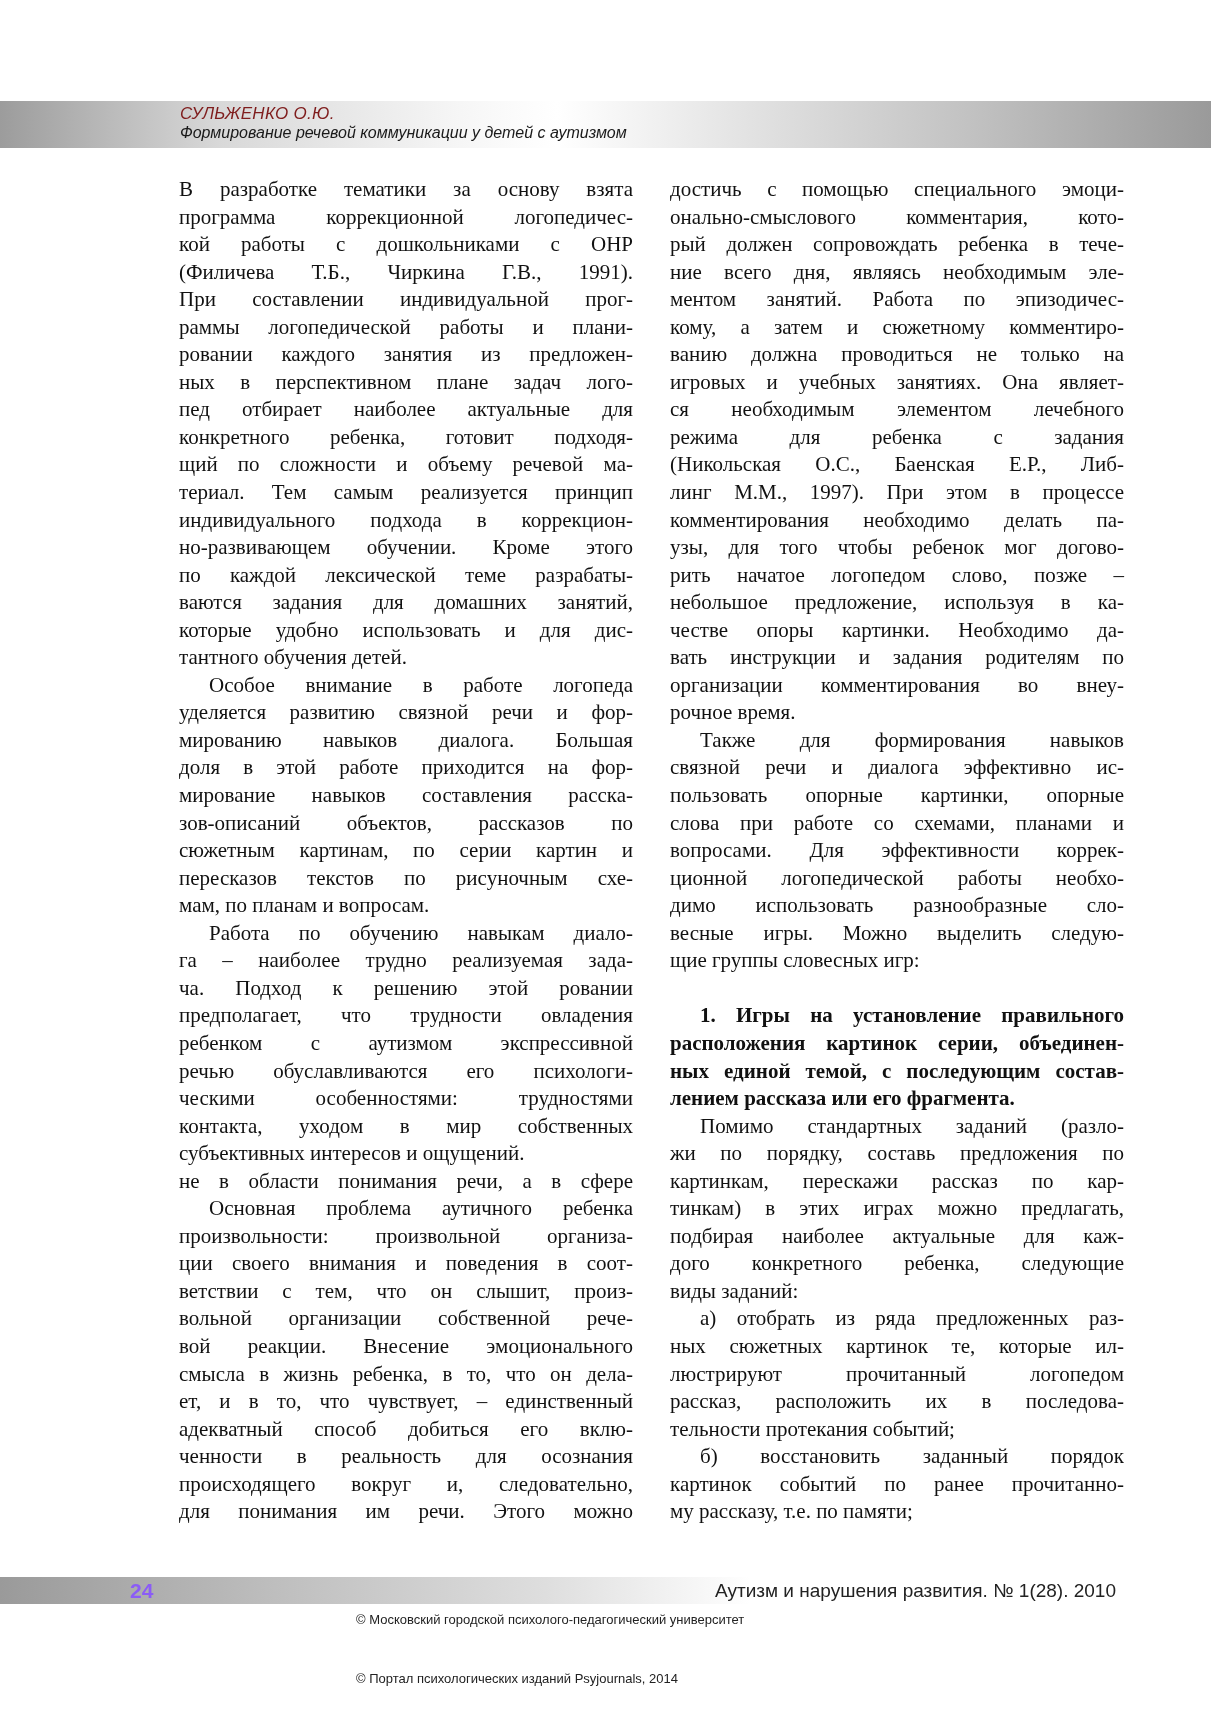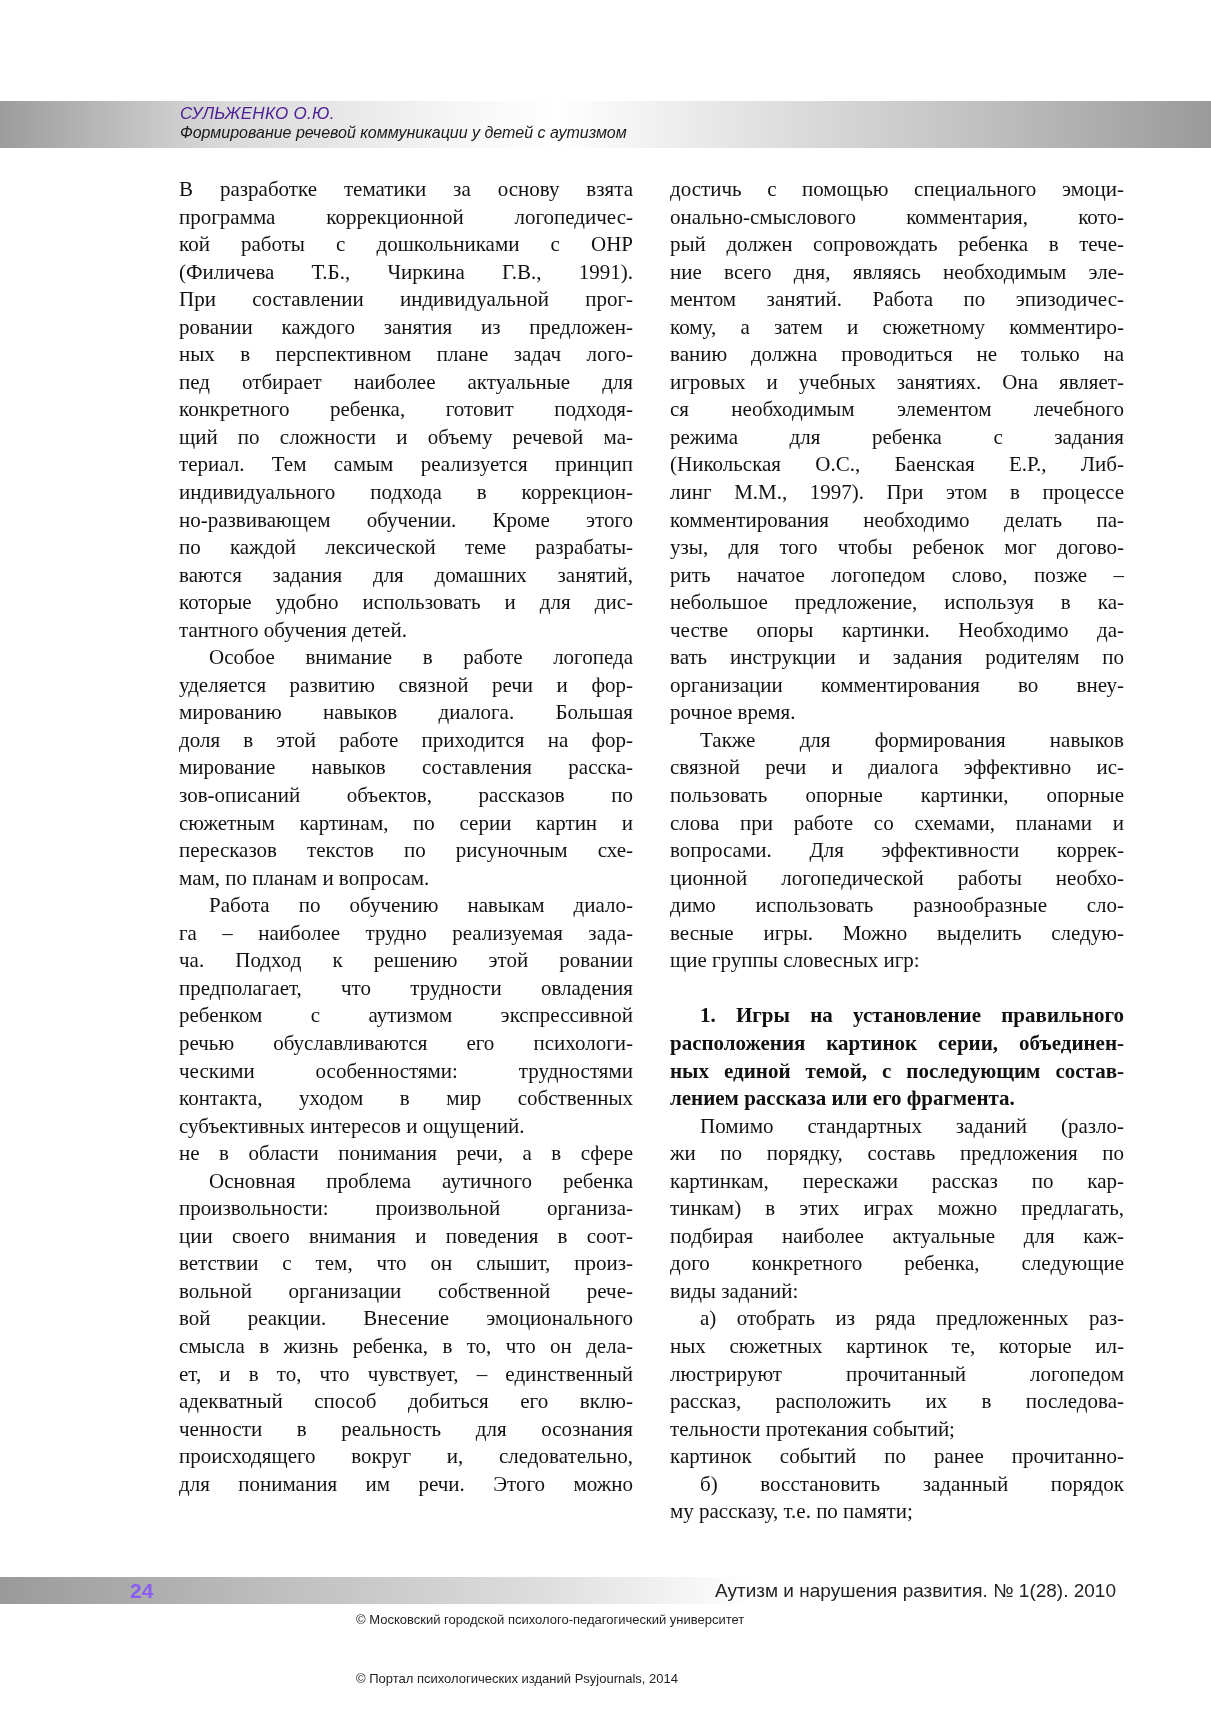--- a/index.html
+++ b/index.html
@@ -5,21 +5,21 @@
   html, body { margin: 0; padding: 0; background: #ffffff; }
   body { width: 1211px; height: 1724px; position: relative; overflow: hidden; }
 
   .band-top {
     position: absolute; left: 0; top: 101px; width: 1211px; height: 47px;
     background: linear-gradient(to right, #9c9c9c 0%, #d8d8d8 18%, #f6f6f6 38%, #ffffff 46%, #e2e2e2 62%, #c2c2c2 80%, #9a9a9a 100%);
   }
   .run-author {
     position: absolute; left: 180px; top: 104px;
     font-family: "Liberation Sans", sans-serif; font-style: italic;
-    font-size: 17px; color: #4c1d95; letter-spacing: 0.3px;
+    font-size: 17px; color: #7f1d1d; letter-spacing: 0.3px;
   }
   .run-title {
     position: absolute; left: 180px; top: 124px;
     font-family: "Liberation Sans", sans-serif; font-style: italic;
     font-size: 16px; color: #1a1a1a;
   }
 
   .col {
     position: absolute; top: 176px; width: 454px;
     font-family: "Liberation Serif", serif; font-size: 21px; color: #111;
@@ -62,20 +62,21 @@
 <div class="band-top"></div>
 <div class="run-author">СУЛЬЖЕНКО  О.Ю.</div>
 <div class="run-title">Формирование речевой коммуникации у детей с аутизмом</div>
 
 <div class="col col-left">
     <span class="ln ">В разработке тематики за основу взята</span>
     <span class="ln ">программа коррекционной логопедичес-</span>
     <span class="ln ">кой работы с дошкольниками  с ОНР</span>
     <span class="ln ">(Филичева Т.Б., Чиркина Г.В., 1991).</span>
     <span class="ln ">При составлении индивидуальной  прог-</span>
+    <span class="ln ">раммы логопедической работы и плани-</span>
     <span class="ln ">ровании каждого занятия из предложен-</span>
     <span class="ln ">ных в перспективном плане задач лого-</span>
     <span class="ln ">пед отбирает наиболее актуальные для</span>
     <span class="ln ">конкретного  ребенка, готовит подходя-</span>
     <span class="ln ">щий по сложности и объему речевой ма-</span>
     <span class="ln ">териал. Тем самым реализуется  принцип</span>
     <span class="ln ">индивидуального подхода в коррекцион-</span>
     <span class="ln ">но-развивающем обучении. Кроме этого</span>
     <span class="ln ">по каждой лексической теме разрабаты-</span>
     <span class="ln ">ваются задания для домашних занятий,</span>
@@ -153,22 +154,22 @@
     <span class="ln ">картинкам, перескажи рассказ по кар-</span>
     <span class="ln ">тинкам)  в этих играх можно предлагать,</span>
     <span class="ln ">подбирая наиболее актуальные для каж-</span>
     <span class="ln ">дого конкретного ребенка, следующие</span>
     <span class="ln last">виды заданий:</span>
     <span class="ln indent">а) отобрать из ряда предложенных раз-</span>
     <span class="ln ">ных сюжетных картинок те, которые ил-</span>
     <span class="ln ">люстрируют прочитанный логопедом</span>
     <span class="ln ">рассказ, расположить их в последова-</span>
     <span class="ln last">тельности протекания событий;</span>
+    <span class="ln indent">б) восстановить заданный порядок</span>
     <span class="ln ">картинок событий по ранее прочитанно-</span>
-    <span class="ln indent">б) восстановить заданный порядок</span>
     <span class="ln last">му рассказу, т.е. по памяти;</span>
   </div>
 
 <div class="band-bottom"></div>
 <div class="page-num">24</div>
 <div class="journal">Аутизм и нарушения развития. № 1(28). 2010</div>
 
 <div class="copyright copy-1">© Московский городской психолого-педагогический университет</div>
 <div class="copyright copy-2">© Портал психологических изданий Psyjournals, 2014</div>
 

